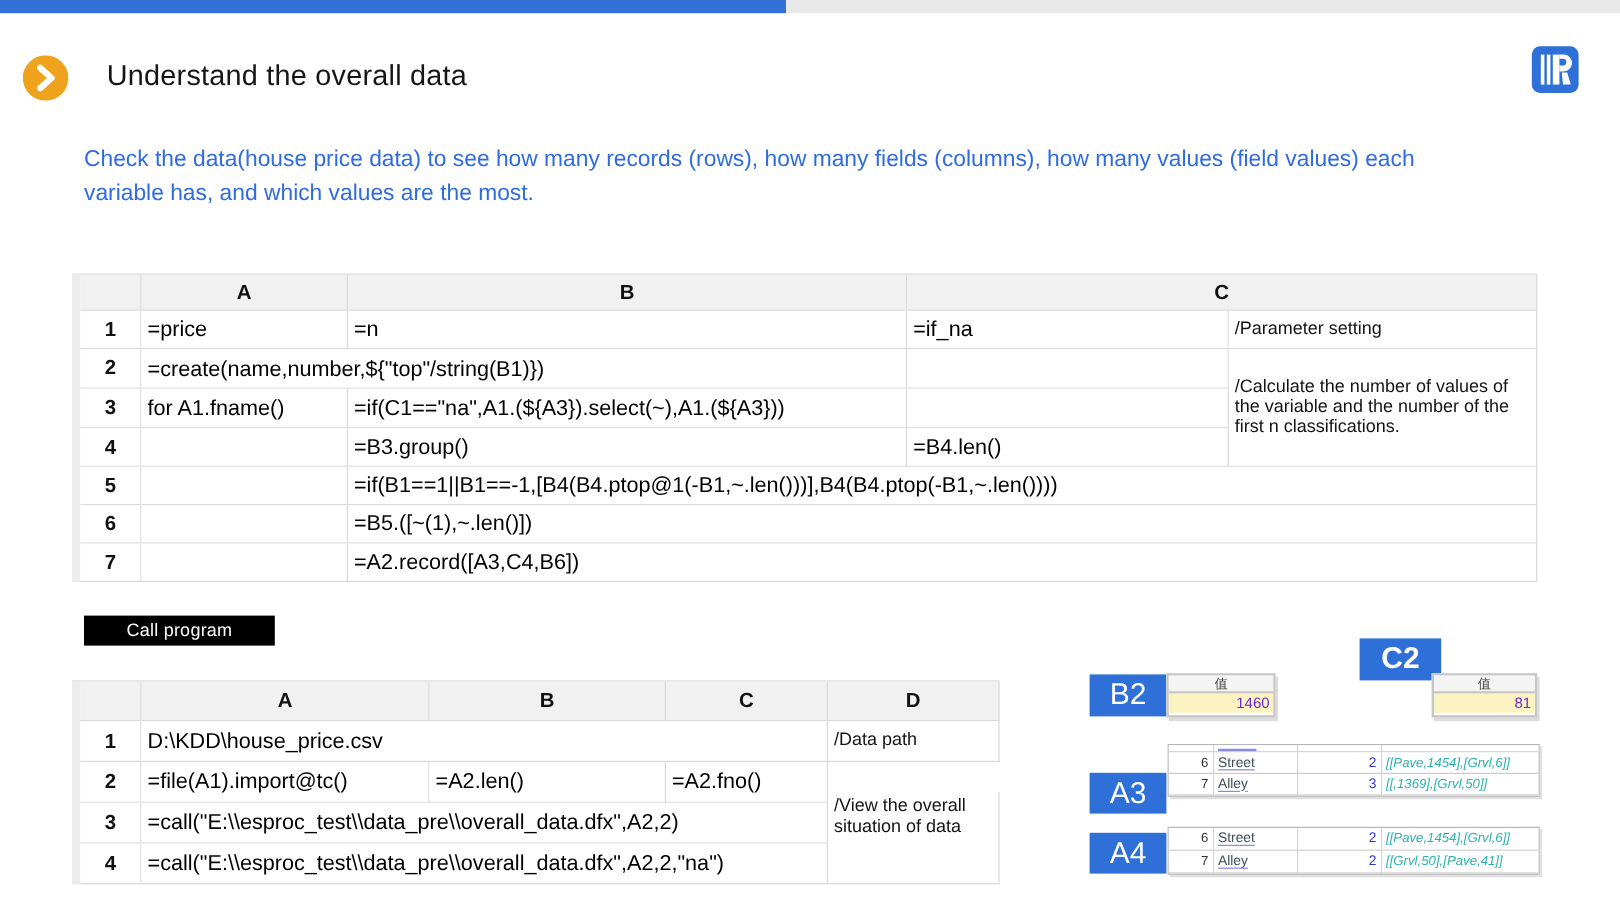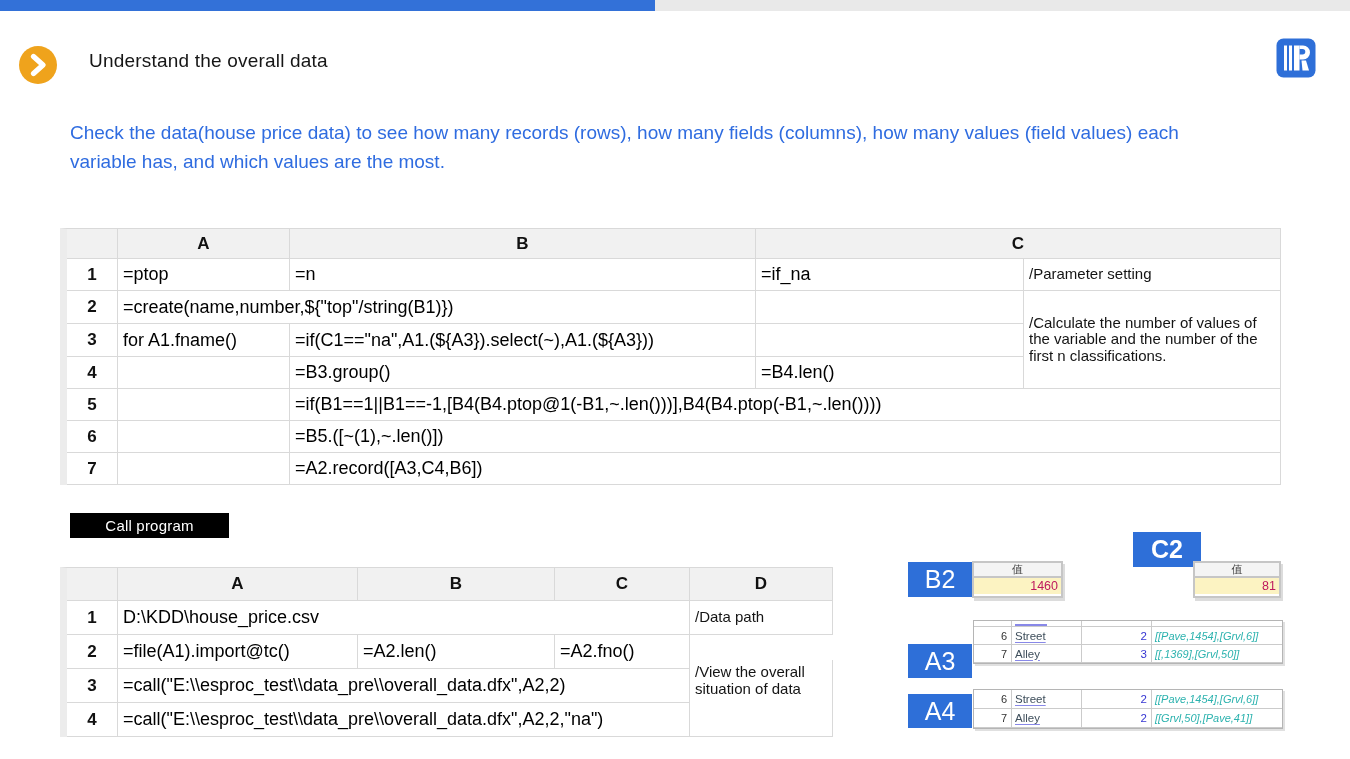--- a/index.html
+++ b/index.html
@@ -11,21 +11,21 @@
     overflow: hidden;
   }
   .abs { position: absolute; }
 
   
   .topbar-blue { left:0; top:0; width:655px; height:11px; background:#3371d8; }
   .topbar-gray { left:655px; top:0; width:695px; height:11px; background:#e9e9e9; }
 
   
   .title-icon { left:19px; top:46px; width:38px; height:38px; }
-  .page-title { left:89px; top:50px; font-size:19px; color:#161616; letter-spacing:0.2px; }
+  .page-title { left:89px; top:50px; font-size:24px; color:#161616; letter-spacing:0.2px; }
   .logo { left:1276px; top:38px; width:40px; height:40px; }
 
   
   .intro { left:70px; top:118px; width:1180px; font-size:19px; line-height:29px; color:#2f6ce0; }
 
   
   .sheet {
     display:grid;
     background:#fff;
     border-top:1px solid #d9d9d9;
@@ -81,21 +81,21 @@
   .vt-b2 { left:972px; top:561px; width:91px; height:37px; }
   .vt-c2 { left:1193px; top:561px; width:88px; height:37px; }
   .val-hdr {
     height:15px; background:#f4f4f4; border-bottom:2px solid #c6c6c6;
     display:flex; align-items:center; justify-content:center;
     font-size:11px; color:#444;
   }
   .val-num {
     height:16px; background:#fcf3c2;
     display:flex; align-items:center; justify-content:flex-end;
-    padding-right:3px; font-size:12.5px; color:#be185d;
+    padding-right:3px; font-size:12.5px; color:#6d28d9;
   }
 
   .res-table {
     display:grid; grid-template-columns:38px 70px 70px 130px;
     background:#fff; border:1px solid #b5b5b5;
     box-shadow:2px 2px 0 #e0e0e0;
   }
   .rt-a3 { left:973px; top:620px; grid-template-rows:6px 18px 18px; }
   .rt-a4 { left:973px; top:689px; grid-template-rows:19px 19px; }
   .rcell {
@@ -137,21 +137,21 @@
 
 <div class="abs intro">Check the data(house price data) to see how many records (rows), how many fields (columns), how many values (field values) each variable has, and which values are the most.</div>
 
 <div class="abs sheet t1">
   <div class="cell hdr"></div>
   <div class="cell hdr">A</div>
   <div class="cell hdr">B</div>
   <div class="cell hdr span2c">C</div>
 
   <div class="cell rownum">1</div>
-  <div class="cell">=ptop</div>
+  <div class="cell">=price</div>
   <div class="cell">=n</div>
   <div class="cell">=if_na</div>
   <div class="cell comment">/Parameter setting</div>
 
   <div class="cell rownum">2</div>
   <div class="cell span2c">=create(name,number,${"top"/string(B1)})</div>
   <div class="cell"></div>
   <div class="cell comment span3r">/Calculate the number of values of the variable and the number of the first n classifications.</div>
 
   <div class="cell rownum">3</div>

